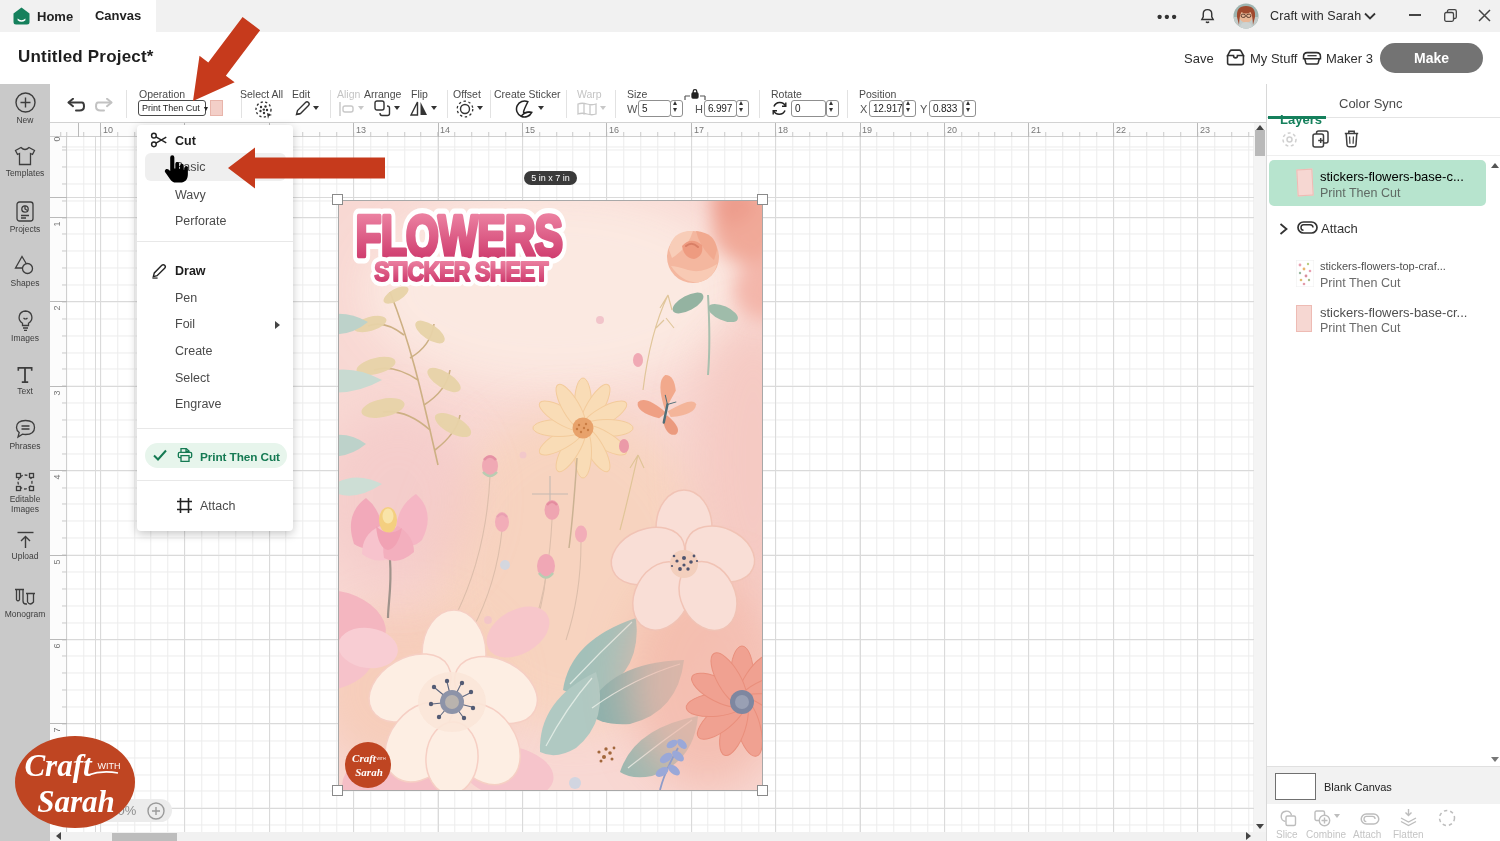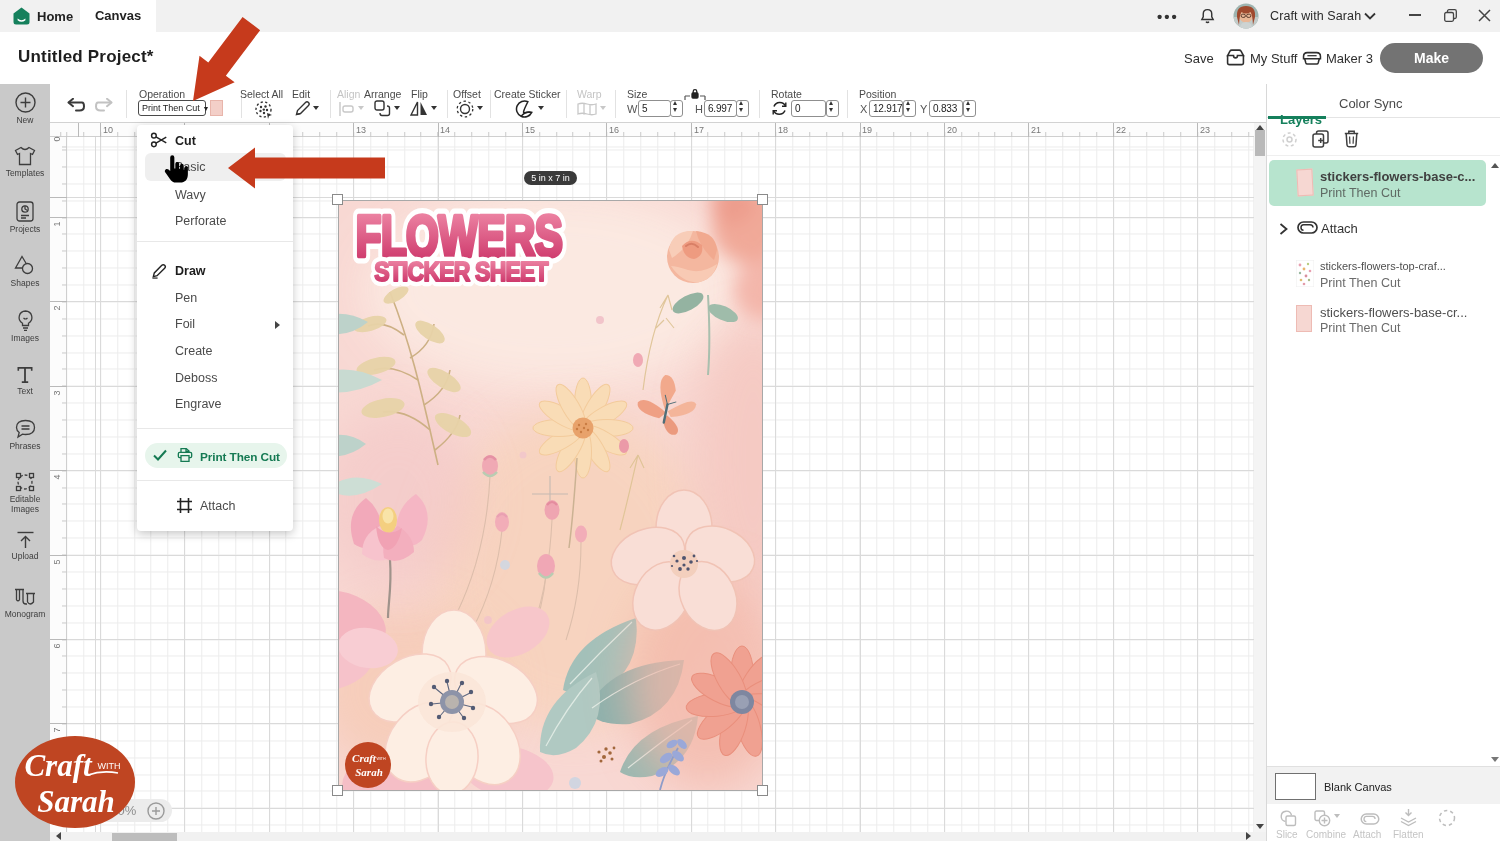--- a/index.html
+++ b/index.html
@@ -634,21 +634,21 @@
   <path d="M6.2 10.5 L11.2 10.5 M8.7 8 L8.7 13"></path>
 </svg>
 <svg class="abs" style="left:1344px;top:130px" width="15" height="18" viewBox="0 0 15 18" fill="none" stroke="#3f3f3f" stroke-width="1.5">
   <path d="M0.8 3.5 L14.2 3.5 M4.8 3.5 L4.8 1.2 L10.2 1.2 L10.2 3.5"></path>
   <path d="M2.2 3.5 L3 15 Q3.1 16.8 5 16.8 L10 16.8 Q11.9 16.8 12 15 L12.8 3.5"></path>
   <path d="M5.6 6.5 L5.9 13.8 M9.4 6.5 L9.1 13.8" stroke-width="1.2"></path>
 </svg>
 <div class="abs" style="left:1267px;top:155px;width:233px;height:1px;background:#efefef"></div>
 <div class="abs" style="left:1269px;top:160px;width:217px;height:46px;background:#b7e4ce;border-radius:5px"></div>
 <div class="abs" style="left:1297px;top:169px;width:16px;height:27px;background:#f6d7d2;border:1px solid #eebbb4;transform:rotate(-3deg)"></div>
-<div class="abs" style="left:1320px;top:169px;font-size:13px;font-weight:bold;color:#404040">stickers-flowers-base-c...</div>
+<div class="abs" style="left:1320px;top:169px;font-size:13px;font-weight:normal;color:#000000">stickers-flowers-base-c...</div>
 <div class="abs" style="left:1320px;top:186px;font-size:12.5px;color:#5f6a64">Print Then Cut</div>
 <div class="abs" style="left:1491px;top:163px;width:0;height:0;border-left:4px solid transparent;border-right:4px solid transparent;border-bottom:5px solid #555"></div>
 <svg class="abs" style="left:1279px;top:223px" width="9" height="12" viewBox="0 0 9 12" fill="none" stroke="#333" stroke-width="1.8">
     <path d="M1.5 1 L7.5 6 L1.5 11"></path>
   </svg>
 <svg class="abs" style="left:1297px;top:221px" width="21" height="13" viewBox="0 0 21 13" fill="none" stroke="#333" stroke-width="1.7">
   <rect x="1" y="1" width="19" height="11" rx="5.5"></rect>
   <path d="M6.5 9.3 Q4 9.3 4 6.5 Q4 3.7 6.5 3.7 L13 3.7 Q16 3.7 16 6.5" stroke-width="1.5"></path>
 </svg>
 <div class="abs" style="left:1321px;top:221px;font-size:13px;color:#333">Attach</div>
@@ -716,21 +716,21 @@
 <div class="abs mdiv" style="left:137px;top:241px"></div>
 <svg class="abs" style="left:151px;top:263px" width="16" height="16" viewBox="0 0 17 17" fill="none" stroke="#222" stroke-width="1.5">
   <path d="M2.5 14.5 L3.5 10.5 L11.5 2.5 Q13 1 14.5 2.5 Q16 4 14.5 5.5 L6.5 13.5 Z"></path>
   <path d="M1.5 16 L7 16" stroke-width="1.3"></path>
 </svg>
 <div class="abs mh" style="top:264px">Draw</div>
 <div class="abs mi" style="top:291px">Pen</div>
 <div class="abs mi" style="top:317px">Foil</div>
 <div class="abs" style="left:275px;top:321px;width:0;height:0;border-top:4px solid transparent;border-bottom:4px solid transparent;border-left:5px solid #444"></div>
 <div class="abs mi" style="top:344px">Create</div>
-<div class="abs mi" style="top:371px">Deboss</div>
+<div class="abs mi" style="top:371px">Select</div>
 <div class="abs mi" style="top:397px">Engrave</div>
 <div class="abs mdiv" style="left:137px;top:428px"></div>
 <div class="abs" style="left:145px;top:443px;width:142px;height:25px;background:#e7f5ec;border-radius:12.5px"></div>
 <svg class="abs" style="left:153px;top:449px" width="14" height="12" viewBox="0 0 14 12" fill="none" stroke="#157a53" stroke-width="2">
     <path d="M1 6.5 L5 10.5 L13 1.5"></path>
   </svg>
 <svg class="abs" style="left:177px;top:447px" width="16" height="16" viewBox="0 0 24 24" fill="none" stroke="#157a53" stroke-width="2">
   <path d="M6 8 L6 2.5 L14 2.5 L18 6 L18 8 M6 16 L4 16 Q2 16 2 14 L2 10 Q2 8 4 8 L20 8 Q22 8 22 10 L22 14 Q22 16 20 16 L18 16"></path>
   <path d="M6 13 L18 13 L18 21.5 L6 21.5 Z"></path>
   <path d="M13.5 2.5 L13.5 6.5 L18 6.5"></path>

